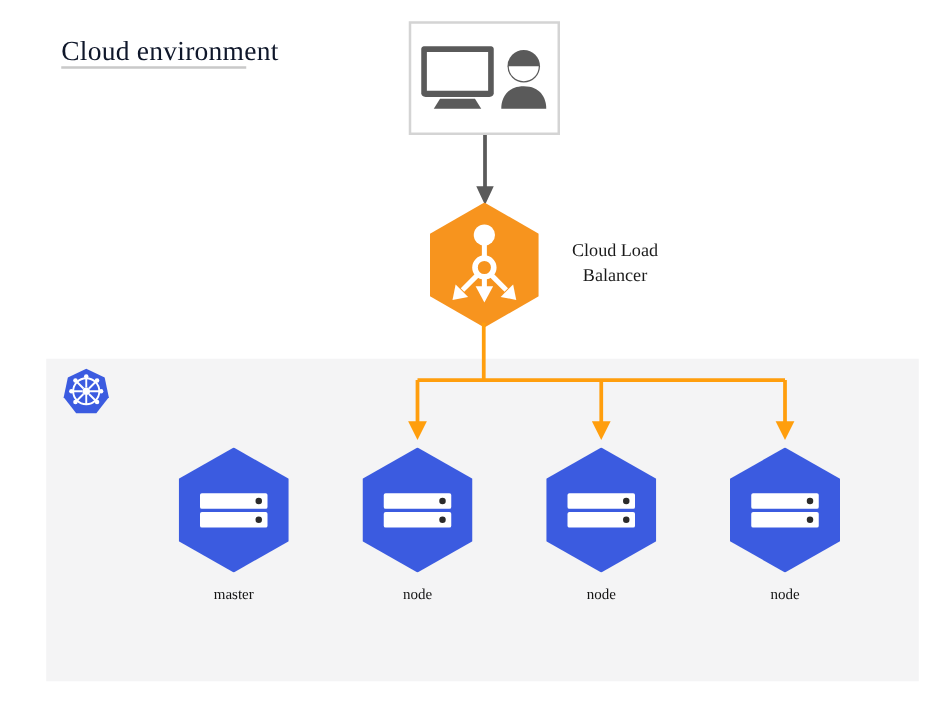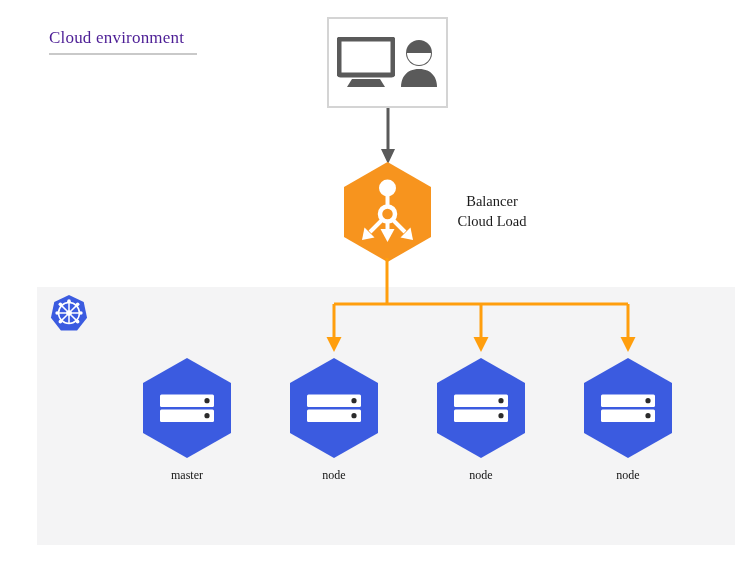--- a/index.html
+++ b/index.html
@@ -14,22 +14,22 @@
     overflow: hidden;
     font-family: "Liberation Serif", serif;
   }
 
   
   #section-title {
     position: absolute;
     left: 49px;
     top: 28px;
     font-family: "Liberation Serif", serif;
-    font-size: 17px;
-    color: #4c1d95;
+    font-size: 22px;
+    color: #0f172a;
     letter-spacing: 0.2px;
     white-space: nowrap;
   }
   #section-title-underline {
     position: absolute;
     left: 49px;
     top: 53px;
     width: 148px;
     height: 2px;
     background: #c9c9c9;
@@ -182,22 +182,22 @@
 
     <line x1="48.5" y1="57.5" x2="61" y2="70" stroke-width="4"></line>
     <path d="M69 78 L56.5 75.5 L66.5 65.5 Z" stroke="none"></path>
 
     <line x1="43.5" y1="60" x2="43.5" y2="70" stroke-width="4"></line>
     <path d="M43.5 80 L36.5 67 L50.5 67 Z" stroke="none"></path>
   </g>
 </svg>
 
 <div id="load-balancer-label">
+  <div>Cloud Load</div>
   <div>Balancer</div>
-  <div>Cloud Load</div>
 </div>
 
 <svg id="lb-fanout" viewBox="0 0 360 105">
   <g stroke="#FF9E0D" stroke-width="3" fill="none">
 
     <line x1="77" y1="0" x2="77" y2="46"></line>
 
     <line x1="24" y1="46" x2="318" y2="46"></line>
 
     <line x1="24" y1="46" x2="24" y2="82"></line>

